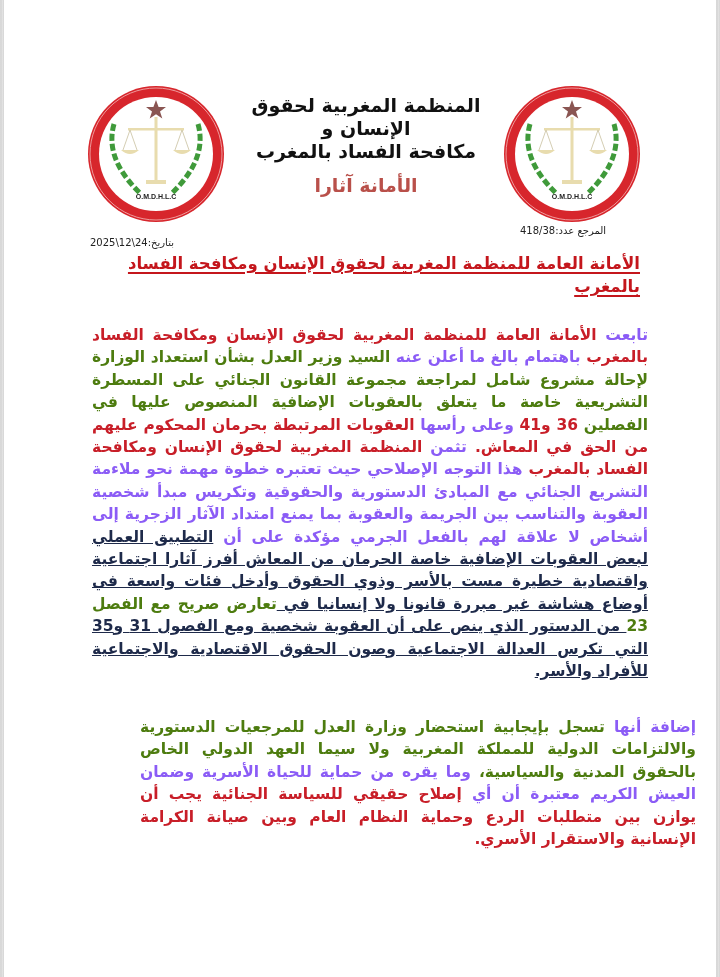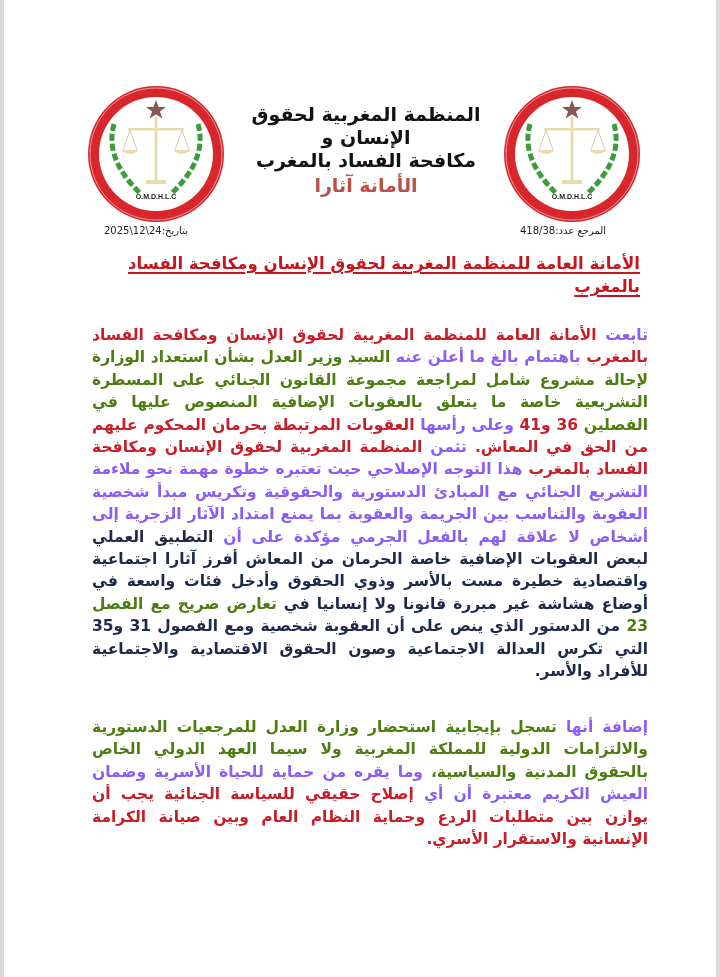--- a/index.html
+++ b/index.html
@@ -13,48 +13,48 @@
   .edge.right { right: 0; }
 
   .logo { position: absolute; width: 140px; height: 140px; }
   .logo.left { left: 86px; top: 84px; }
   .logo.right { left: 502px; top: 84px; }
   .logo svg { width: 140px; height: 140px; display: block; }
 
   .org-title {
     position: absolute; left: 226px; top: 94px; width: 280px;
     text-align: center; direction: rtl;
-    font-weight: bold; font-size: 19px; line-height: 23px; color: #111; margin-top: 9px;
+    font-weight: bold; font-size: 19px; line-height: 23px; color: #111;
   }
   .secretariat {
     position: absolute; left: 226px; top: 174px; width: 280px;
     text-align: center; direction: rtl;
     font-weight: bold; font-size: 19px; letter-spacing: 4px; color: #b9504a;
   }
   .meta { position: absolute; top: 225px; font-size: 10px; color: #222; direction: rtl; }
-  .meta.date { left: 104px; }
+  .meta.date { left: 90px; margin-top: 12px; }
   .meta.ref { left: 520px; }
 
   .subject {
     position: absolute; left: 100px; top: 252px; width: 540px;
     direction: rtl; text-align: right;
     font-weight: bold; font-size: 16.5px; line-height: 23px; color: #c4161c;
     text-decoration: underline; text-decoration-thickness: 2px; text-underline-offset: 3px;
   }
 
   .body-text {
     position: absolute; left: 92px; width: 556px;
     direction: rtl; text-align: justify; text-align-last: right;
     font-weight: bold; font-size: 15.5px; line-height: 22.4px; color: #111;
   }
   .p1 { top: 324px; }
-  .p2 { top: 716px; }
+  .p2 { top: 716px; margin-left: 48px; }
   .c-red { color: #c81e28; }
   .c-green { color: #4d7c0f; }
-  .c-navy { color: #1e2a4a; }
+  .c-navy { color: #1e2a4a; text-decoration: underline; }
   .c-dark { color: #8b5cf6; }
 </style>
 </head>
 <body>
 
 <div class="edge left"></div>
 <div class="edge right"></div>
 
 <div class="logo left">
   <svg viewBox="0 0 140 140">

